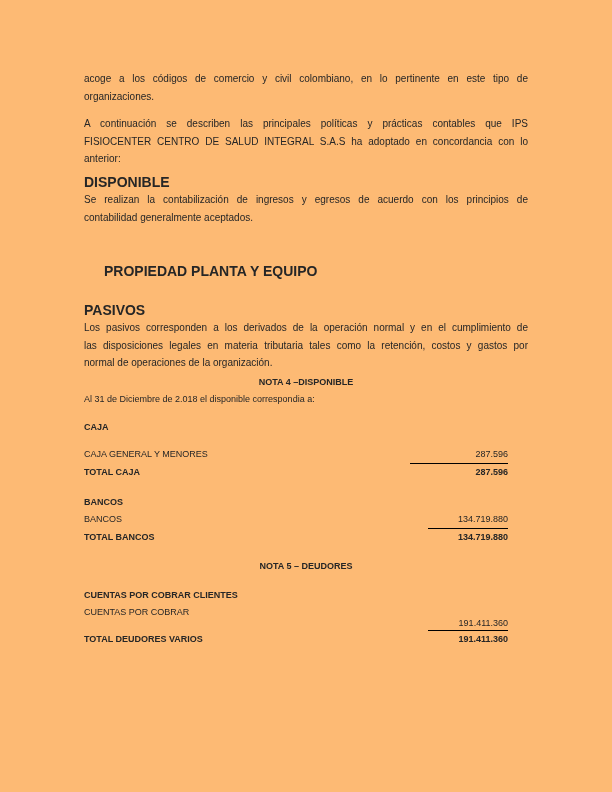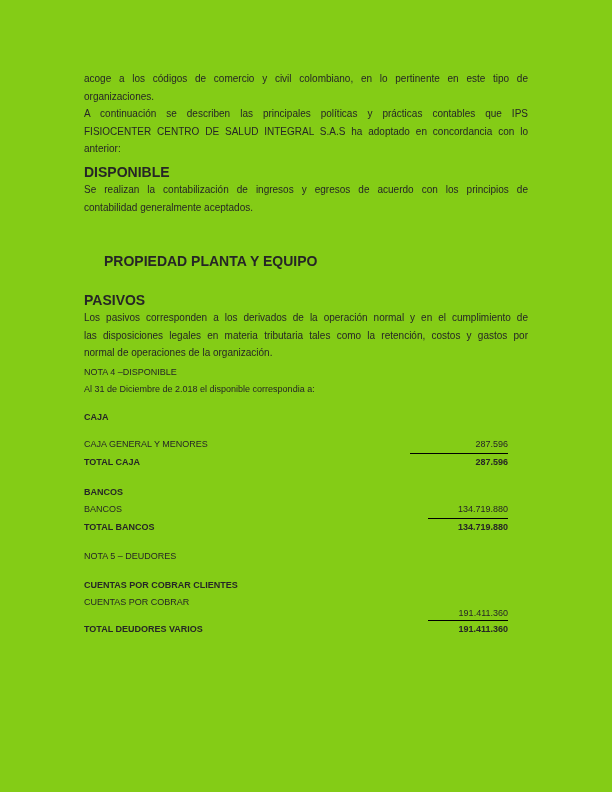--- a/index.html
+++ b/index.html
@@ -4,21 +4,21 @@
 <style>
   html, body {
     margin: 0;
     padding: 0;
     background: #ffffff;
   }
   .page {
     position: relative;
     width: 612px;
     height: 792px;
-    background: #84cc16;
+    background: #fdba74;
     font-family: "Liberation Sans", sans-serif;
     color: #262626;
     overflow: hidden;
   }
   .content {
     position: absolute;
     left: 84px;
     top: 70px;
     width: 444px;
   }
@@ -34,31 +34,32 @@
   }
   .para .ll {
     line-height: 17.5px;
     text-align: left;
   }
   .sec-heading {
     font-size: 14px;
     font-weight: bold;
     line-height: 17.5px;
   }
-  .mt-p2        { }
+  .mt-p2        { margin-top: 10px; }
   .mt-disponible{ margin-top: 6px; }
   .mt-propiedad { margin-top: 37px; padding-left: 20px; }
   .mt-pasivos   { margin-top: 21px; }
   
   .note {
     font-size: 9px;
   }
   .note-title {
-    font-weight: normal;
+    font-weight: bold;
     line-height: 17px;
+    text-align: center;
   }
   .note-sub {
     line-height: 17px;
   }
   .group-heading {
     font-weight: bold;
     line-height: 17px;
   }
   .row {
     display: flex;

